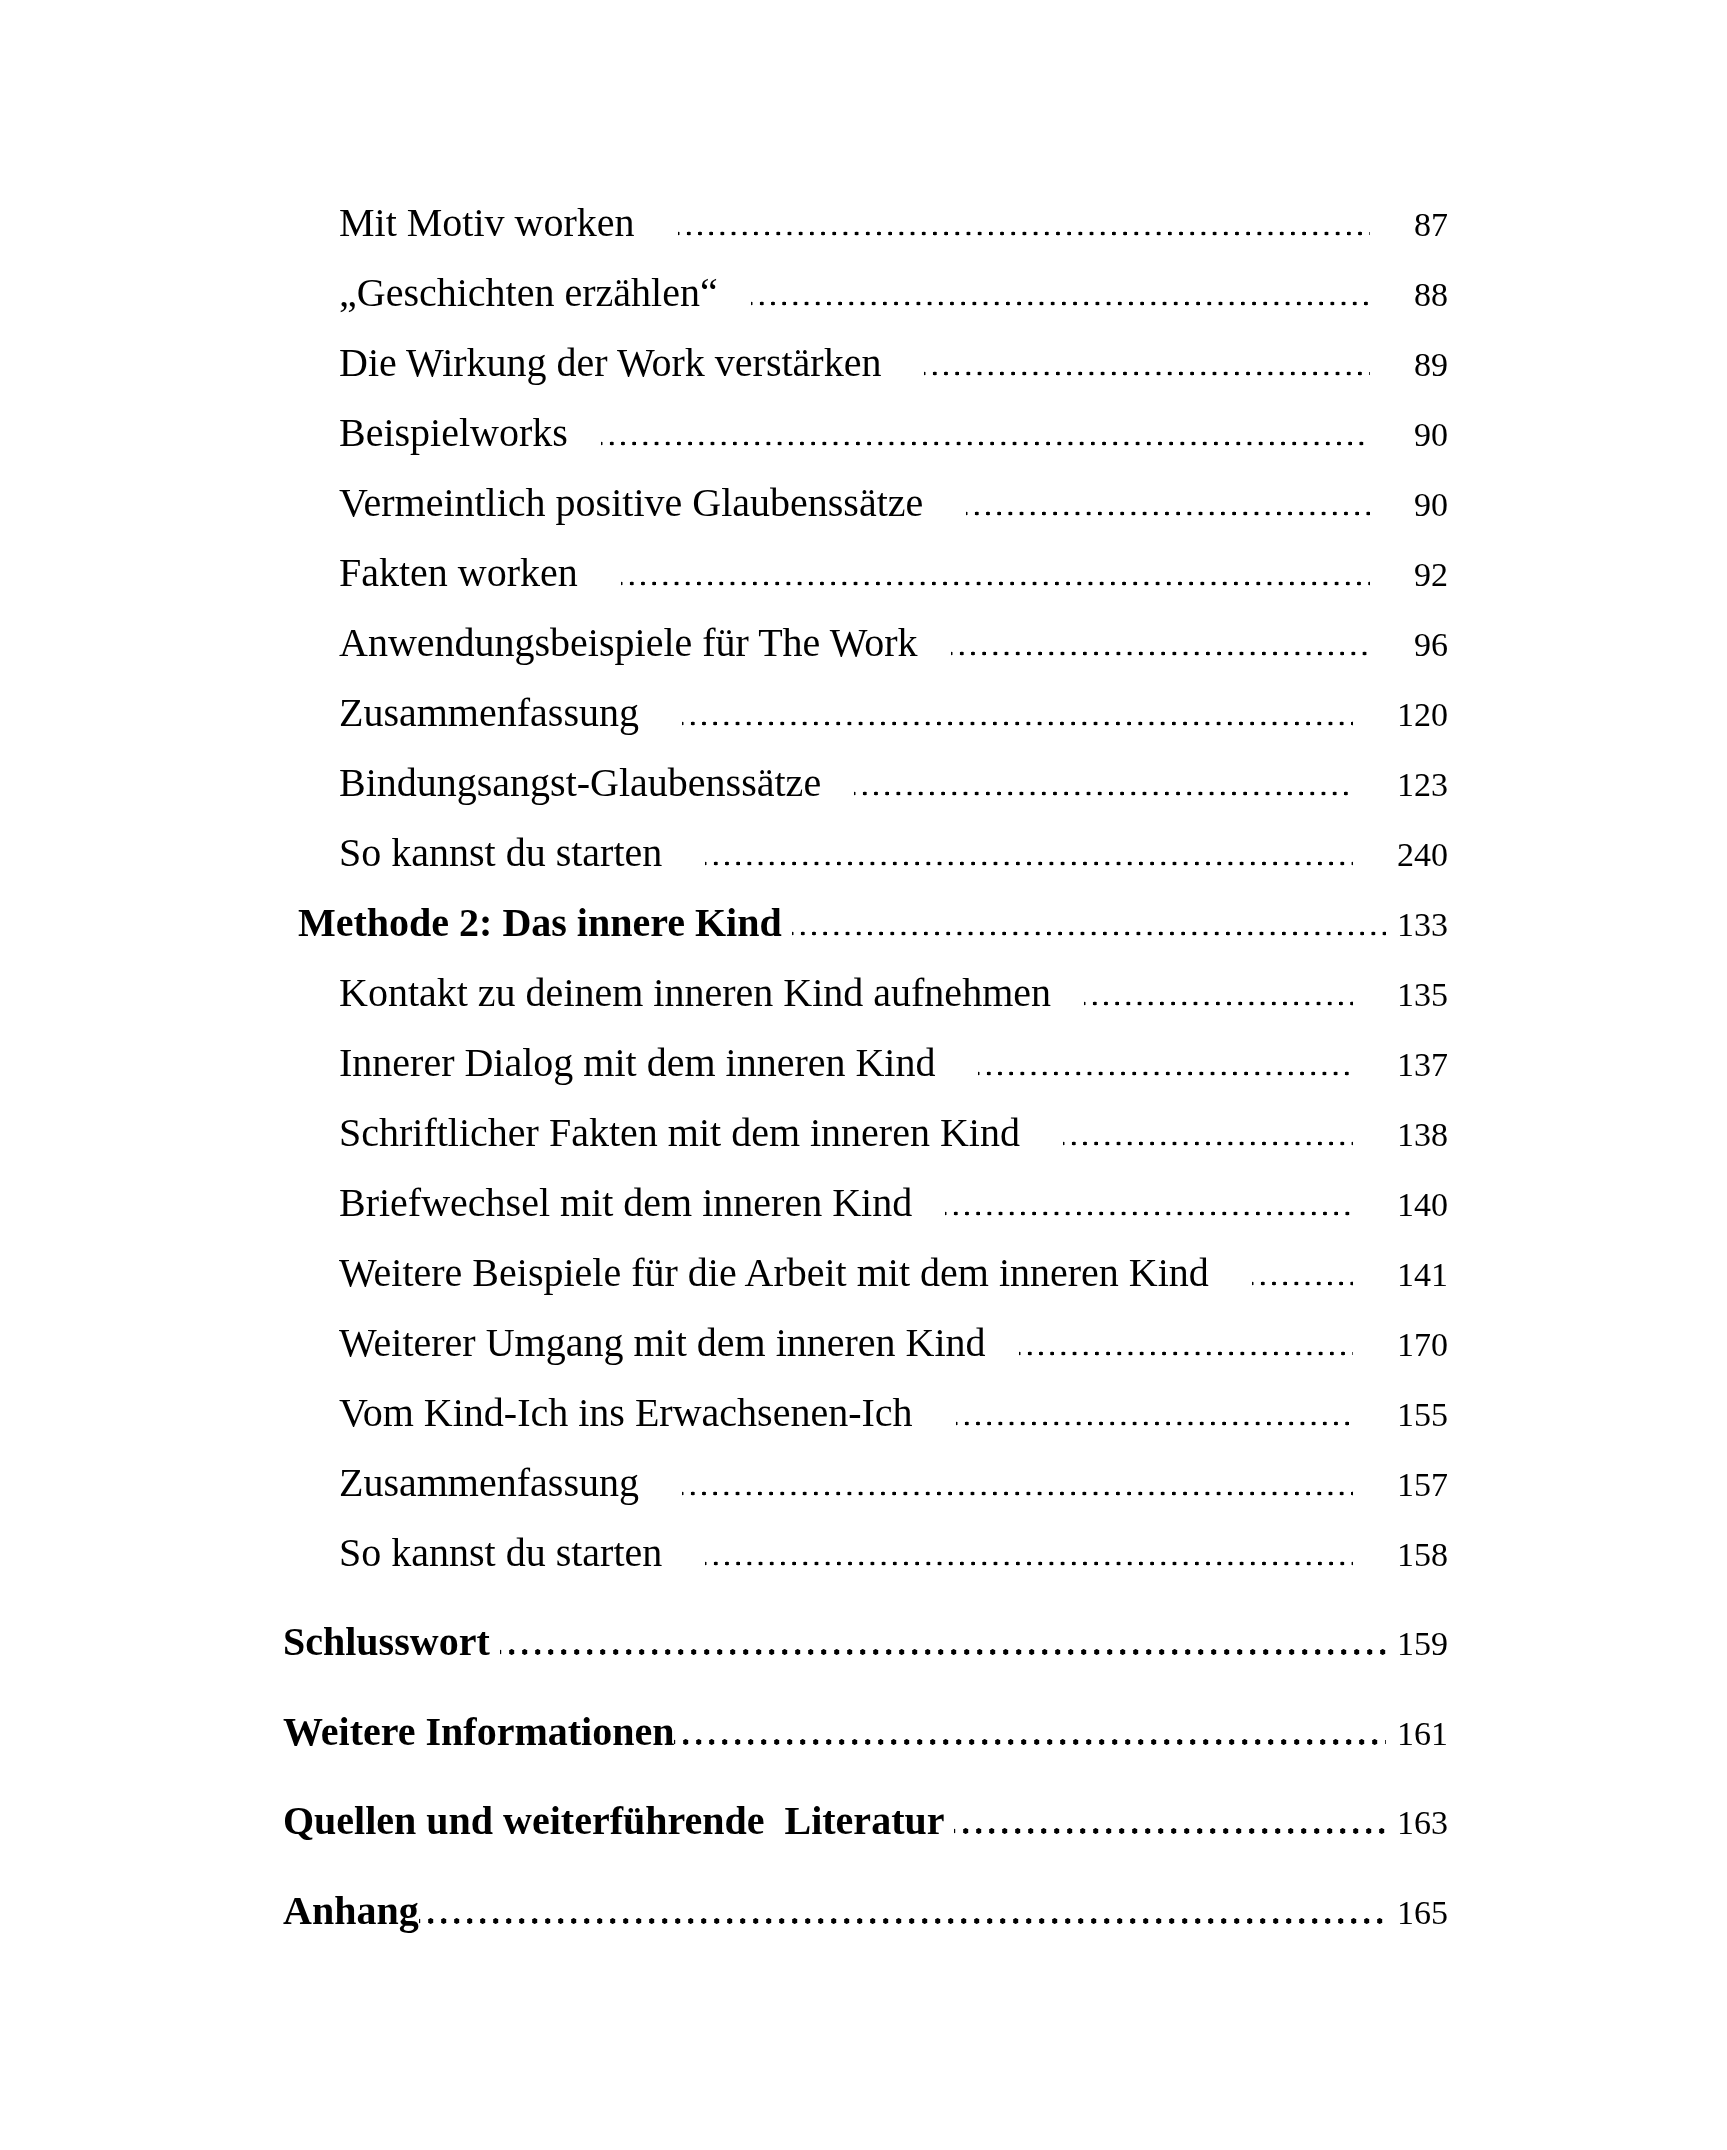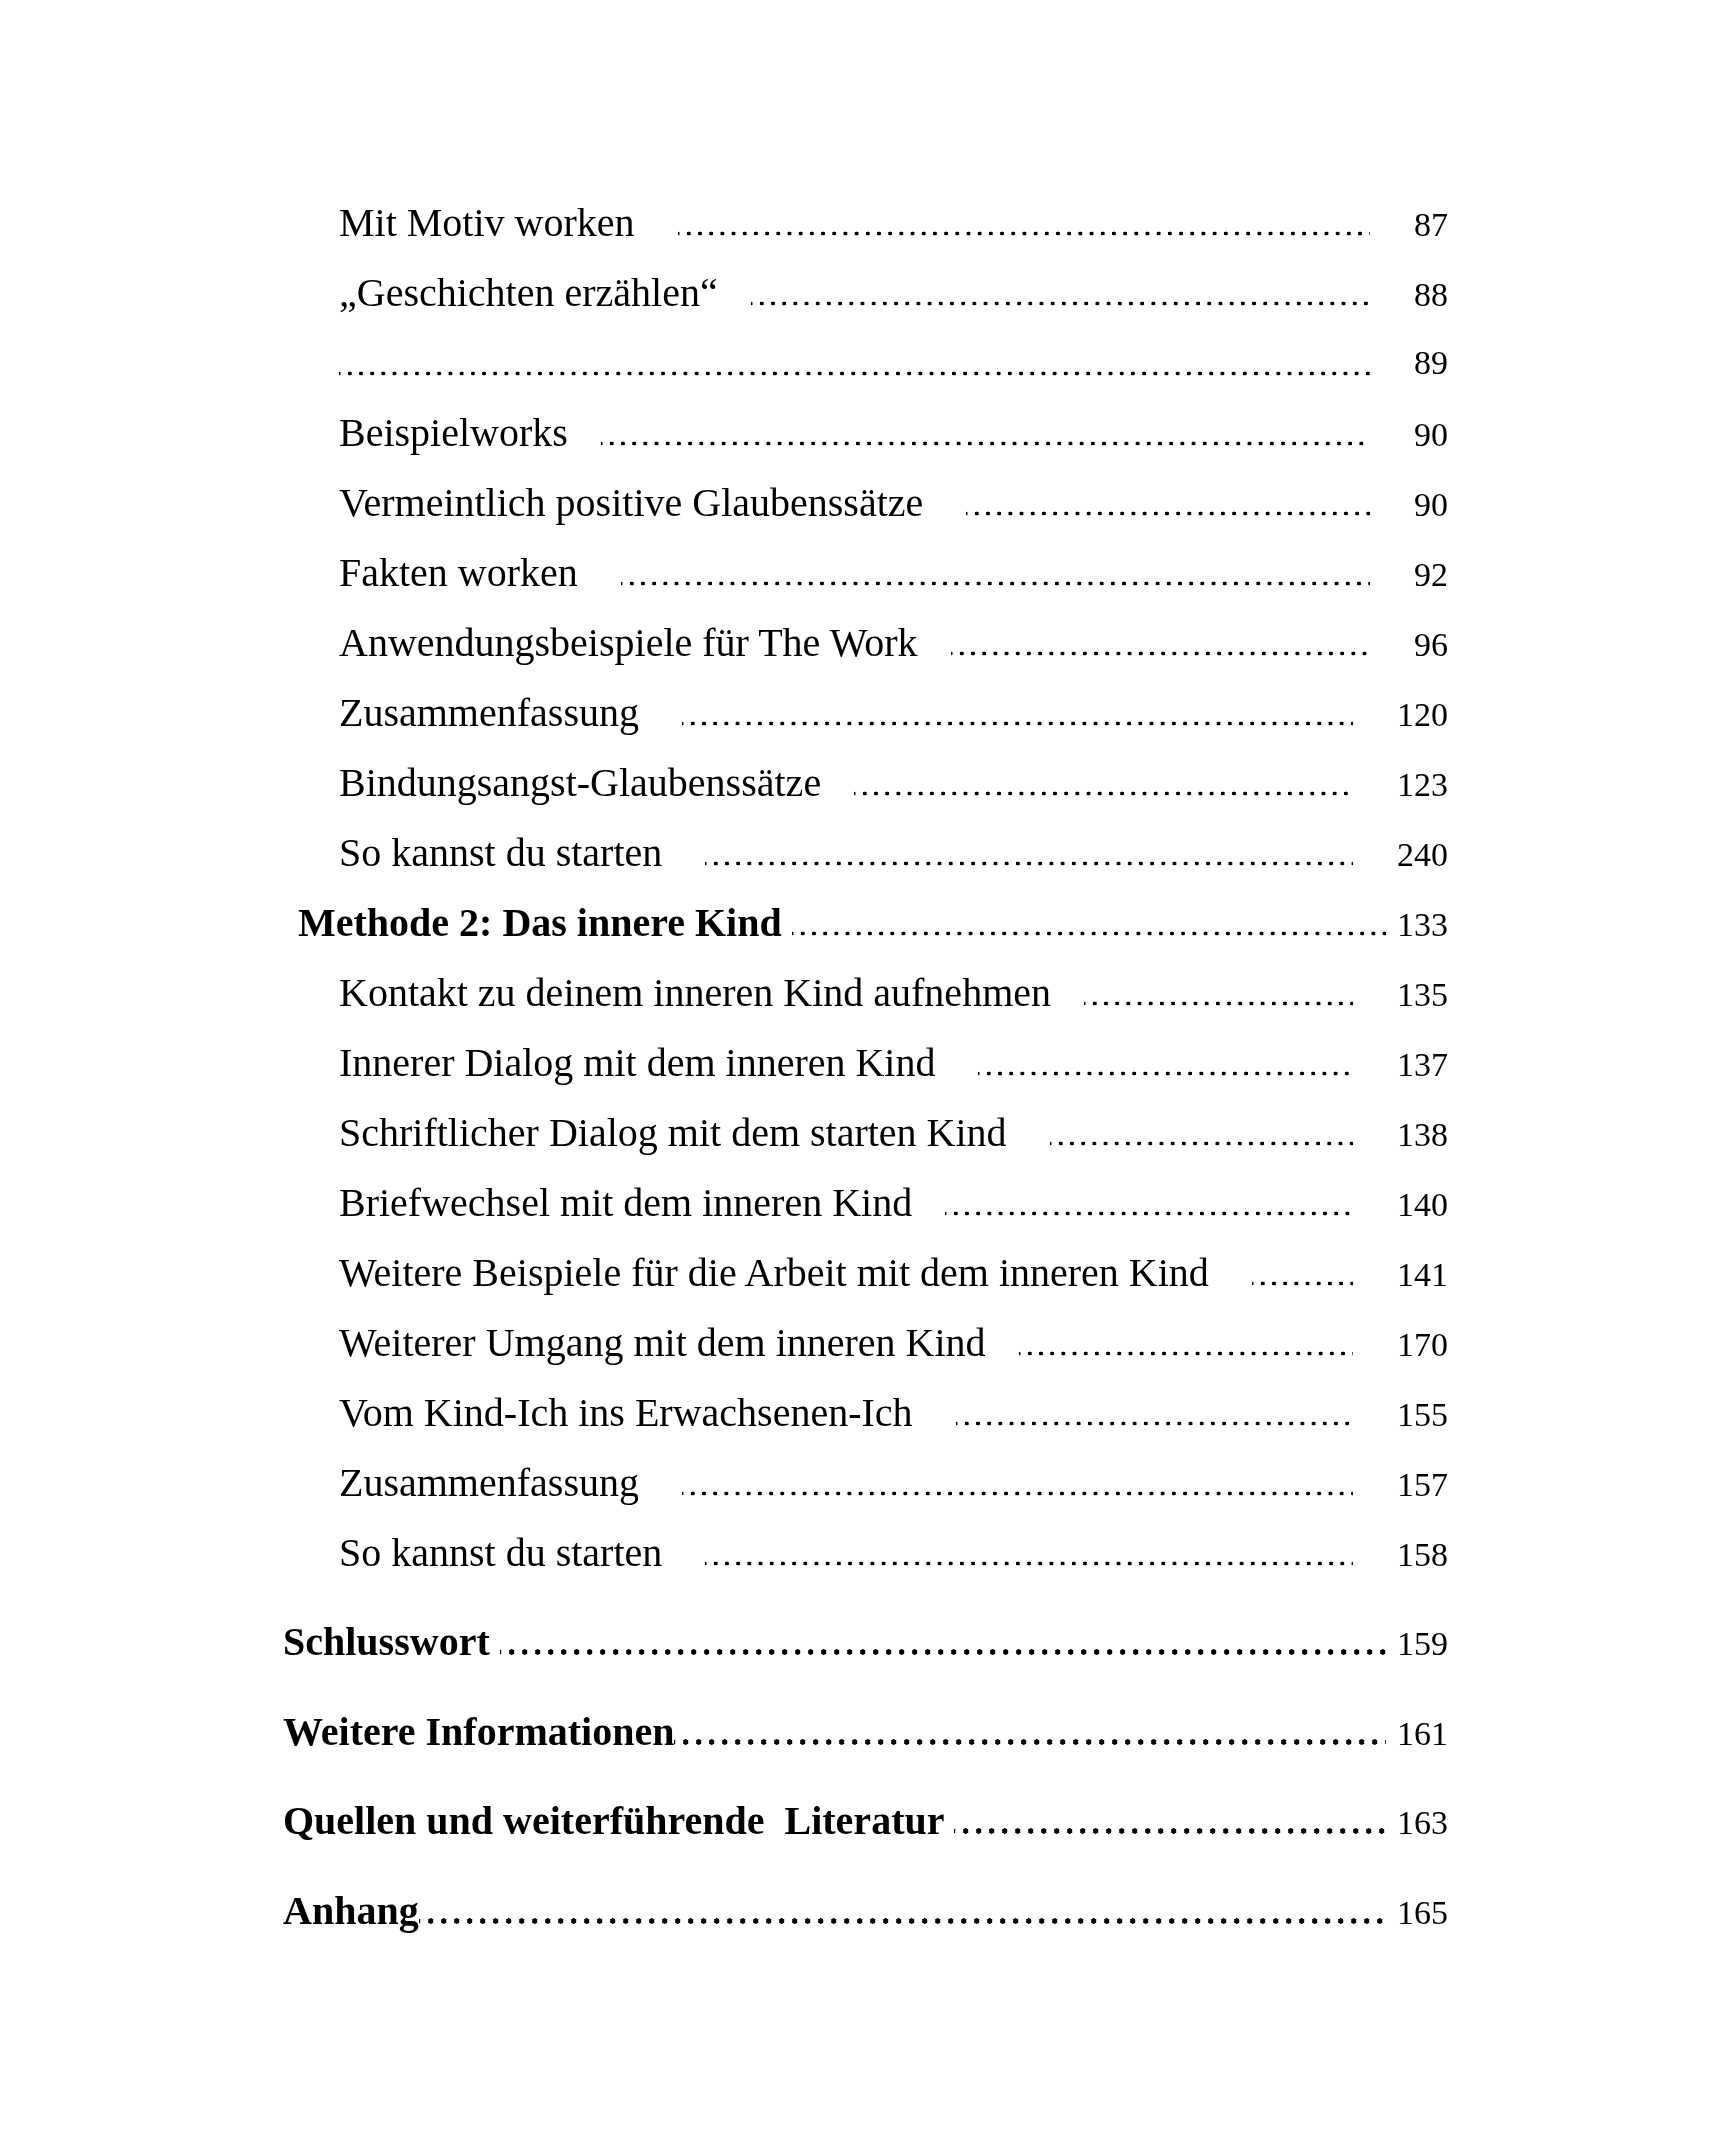--- a/index.html
+++ b/index.html
@@ -53,32 +53,32 @@
     background-position: 5.2px 42px;
   }
 </style>
 </head>
 <body>
 
 <div class="page">
   <main class="toc" id="toc">
       <div class="row l2"><span class="label">Mit Motiv worken </span><span class="dots"></span><span class="num">87</span></div>
       <div class="row l2"><span class="label">„Geschichten erzählen“</span><span class="dots"></span><span class="num">88</span></div>
-      <div class="row l2"><span class="dots"></span><span class="num">89</span></div>
+      <div class="row l2"><span class="label">Die Wirkung der Work verstärken </span><span class="dots"></span><span class="num">89</span></div>
       <div class="row l2"><span class="label">Beispielworks</span><span class="dots"></span><span class="num">90</span></div>
       <div class="row l2"><span class="label">Vermeintlich positive Glaubenssätze </span><span class="dots"></span><span class="num">90</span></div>
       <div class="row l2"><span class="label">Fakten worken </span><span class="dots"></span><span class="num">92</span></div>
       <div class="row l2"><span class="label">Anwendungsbeispiele für The Work</span><span class="dots"></span><span class="num">96</span></div>
       <div class="row l2"><span class="label">Zusammenfassung </span><span class="dots"></span><span class="num">120</span></div>
       <div class="row l2"><span class="label">Bindungsangst-Glaubenssätze</span><span class="dots"></span><span class="num">123</span></div>
       <div class="row l2"><span class="label">So kannst du starten </span><span class="dots"></span><span class="num">240</span></div>
       <div class="row l1"><span class="label">Methode 2: Das innere Kind </span><span class="dots"></span><span class="num">133</span></div>
       <div class="row l2"><span class="label">Kontakt zu deinem inneren Kind aufnehmen</span><span class="dots"></span><span class="num">135</span></div>
       <div class="row l2"><span class="label">Innerer Dialog mit dem inneren Kind </span><span class="dots"></span><span class="num">137</span></div>
-      <div class="row l2"><span class="label">Schriftlicher Dialog mit dem starten Kind </span><span class="dots"></span><span class="num">138</span></div>
+      <div class="row l2"><span class="label">Schriftlicher Fakten mit dem inneren Kind </span><span class="dots"></span><span class="num">138</span></div>
       <div class="row l2"><span class="label">Briefwechsel mit dem inneren Kind</span><span class="dots"></span><span class="num">140</span></div>
       <div class="row l2"><span class="label">Weitere Beispiele für die Arbeit mit dem inneren Kind </span><span class="dots"></span><span class="num">141</span></div>
       <div class="row l2"><span class="label">Weiterer Umgang mit dem inneren Kind</span><span class="dots"></span><span class="num">170</span></div>
       <div class="row l2"><span class="label">Vom Kind-Ich ins Erwachsenen-Ich </span><span class="dots"></span><span class="num">155</span></div>
       <div class="row l2"><span class="label">Zusammenfassung </span><span class="dots"></span><span class="num">157</span></div>
       <div class="row l2"><span class="label">So kannst du starten </span><span class="dots"></span><span class="num">158</span></div>
       <div class="row l0"><span class="label">Schlusswort </span><span class="dots"></span><span class="num">159</span></div>
       <div class="row l0"><span class="label">Weitere Informationen</span><span class="dots"></span><span class="num">161</span></div>
       <div class="row l0"><span class="label">Quellen und weiterführende  Literatur </span><span class="dots"></span><span class="num">163</span></div>
       <div class="row l0"><span class="label">Anhang</span><span class="dots"></span><span class="num">165</span></div>

